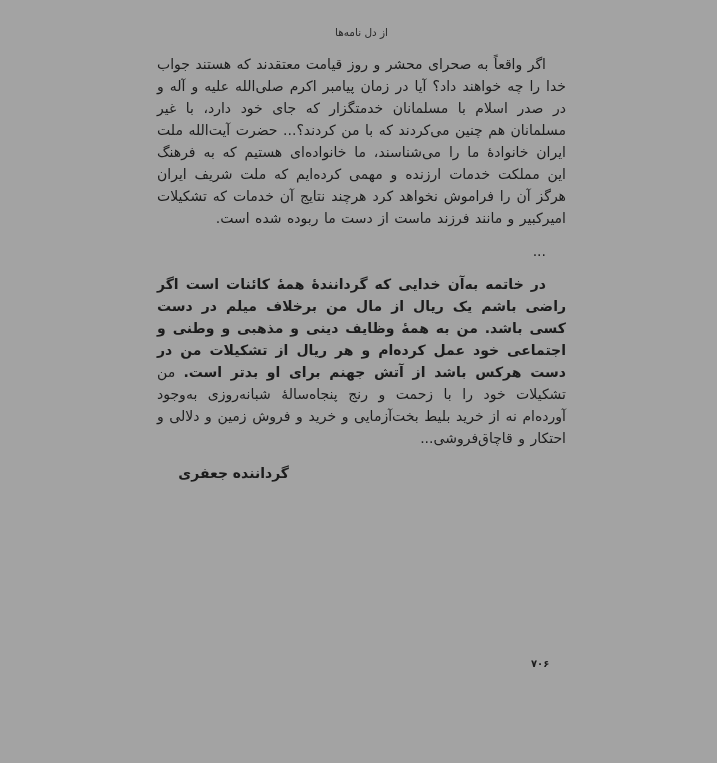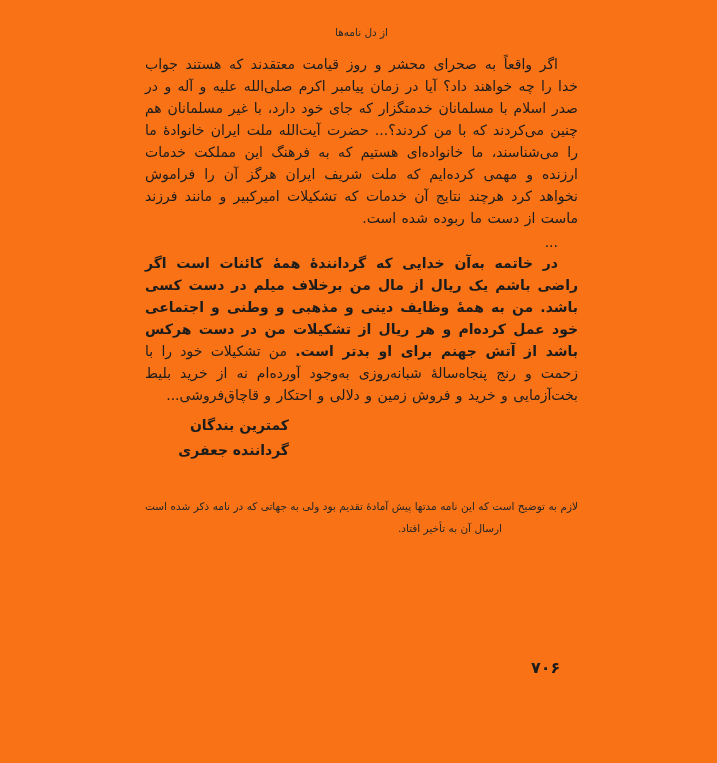--- a/index.html
+++ b/index.html
@@ -11,34 +11,34 @@
     width: 717px;
     height: 763px;
     font-family: "DejaVu Sans", sans-serif;
     color: #1c1c1c;
     position: relative;
     overflow: hidden;
   }
   .page {
     position: absolute;
     inset: 0;
-    background: #f97316;
+    background: #a3a3a3;
   }
   .content {
     direction: rtl;
     padding: 26px 139px 0 145px;
   }
   .running-head {
     font-size: 10.5px;
     text-align: center;
     color: #2a2a2a;
     margin-bottom: 15px;
   }
   .para {
-    margin: 0;
+    margin: 12px;
     font-size: 14px;
     line-height: 22px;
     text-align: justify;
     text-indent: 20px;
     word-spacing: 1px;
   }
   .bold {
     font-weight: bold;
   }
   .p2 {
@@ -69,21 +69,21 @@
   }
   .fn-line2 {
     text-align: right;
     margin-right: 76px;
   }
   .page-number {
     position: absolute;
     left: 531px;
     top: 658px;
     direction: rtl;
-    font-size: 16px;
+    font-size: 10px;
     font-weight: bold;
     color: #1c1c1c;
   }
 </style>
 </head>
 <body>
 
 <div class="page">
   <div class="content">
 
@@ -91,25 +91,20 @@
 
     <p class="para">اگر واقعاً به صحرای محشر و روز قیامت معتقدند که هستند جواب خدا را چه خواهند داد؟ آیا در زمان پیامبر اکرم صلی‌الله علیه و آله و در صدر اسلام با مسلمانان خدمتگزار که جای خود دارد، با غیر مسلمانان هم چنین می‌کردند که با من کردند؟... حضرت آیت‌الله ملت ایران خانوادهٔ ما را می‌شناسند، ما خانواده‌ای هستیم که به فرهنگ این مملکت خدمات ارزنده و مهمی کرده‌ایم که ملت شریف ایران هرگز آن را فراموش نخواهد کرد هرچند نتایج آن خدمات که تشکیلات امیرکبیر و مانند فرزند ماست از دست ما ربوده شده است.</p>
 
 
     <p class="para ellipsis-line">...</p>
 
     <p class="para"><span class="bold">در خاتمه به‌آن خدایی که گردانندهٔ همهٔ کائنات است اگر راضی باشم یک ریال از مال من برخلاف میلم در دست کسی باشد. من به همهٔ وظایف دینی و مذهبی و وطنی و اجتماعی خود عمل کرده‌ام و هر ریال از تشکیلات من در دست هرکس باشد از آتش جهنم برای او بدتر است.</span> <span>من تشکیلات خود را با زحمت و رنج پنجاه‌سالهٔ شبانه‌روزی به‌وجود آورده‌ام نه از خرید بلیط بخت‌آزمایی و خرید و فروش زمین و دلالی و احتکار و قاچاق‌فروشی...</span></p>
 
 
     <div class="signature">
-      <div class="sig-line">کمترین بندگان</div>
       <div class="sig-line">گرداننده جعفری</div>
     </div>
 
-    <div class="footnote">
-      <div class="fn-line1">لازم به توضیح است که این نامه مدتها پیش آمادهٔ تقدیم بود ولی به جهاتی که در نامه ذکر شده است</div>
-      <div class="fn-line2">ارسال آن به تأخیر افتاد.</div>
-    </div>
 
   </div>
 
   <div class="page-number">۷۰۶</div>
 </div>
 
 </body></html>

